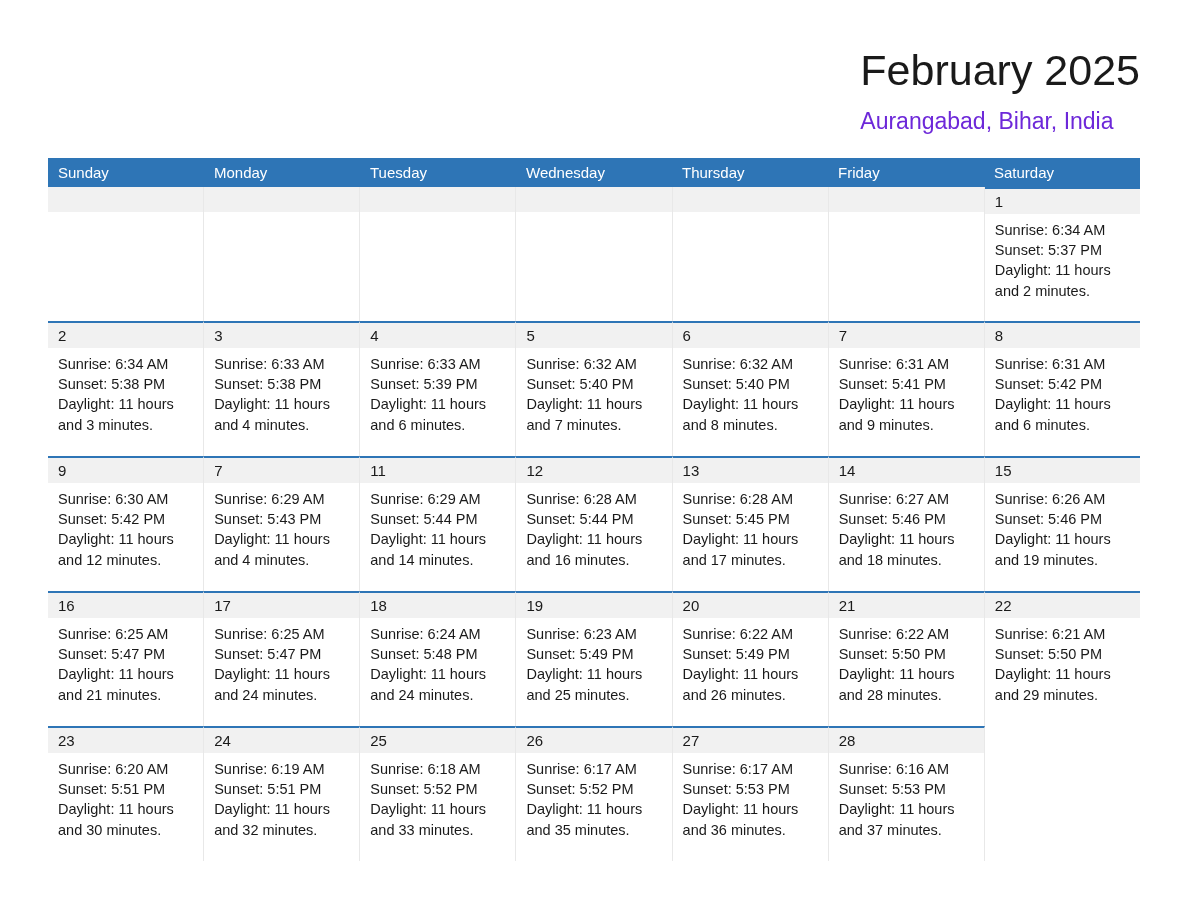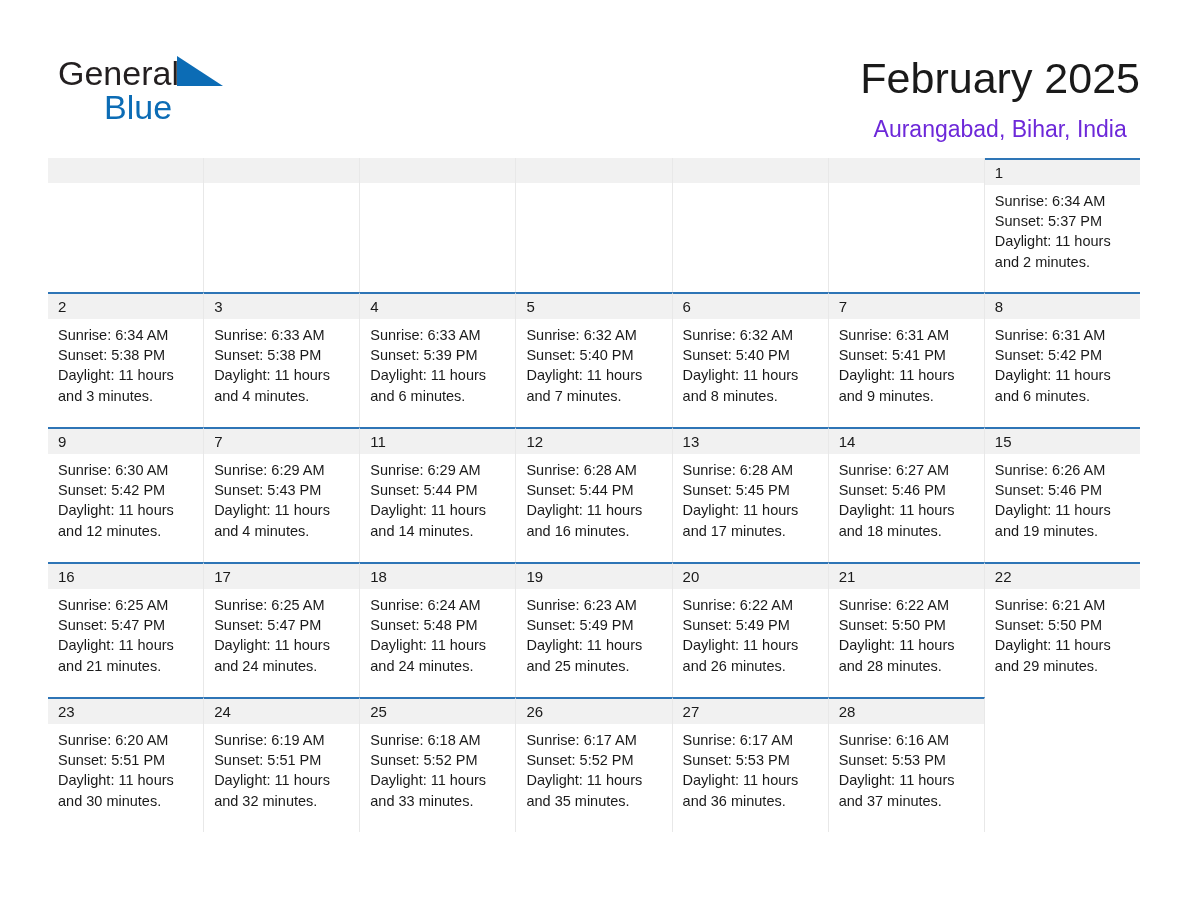--- a/index.html
+++ b/index.html
@@ -64,22 +64,22 @@
   }
   .brand-blue {
     font-size: 34px;
     color: #0c6cb5;
     font-weight: 400;
   }
 
   .title-wrap {
     position: absolute;
     right: 0px;
-    top: 8px;
-    text-align: center;
+    top: 0px;
+    text-align: left;
   }
   .cal-title {
     font-size: 43px;
     font-weight: 400;
     color: #1a1a1a;
     line-height: 52px;
     white-space: nowrap;
   }
   .cal-subtitle {
     font-size: 23px;
@@ -158,40 +158,39 @@
     white-space: nowrap;
   }
 </style>
 </head>
 <body>
 
 <div class="page">
 
   <div class="header">
 
-    <div class="brand">
-      <div class="brand-row1">
-        <span class="brand-general">General</span><span class="brand-tri"><svg width="46" height="30" viewBox="0 0 46 30">
-              <polygon points="0,0 46,30 0,30" fill="#0c6cb5"></polygon>
-            </svg></span>
-      </div>
-      <div class="brand-row2">
-        <span class="brand-blue">Blue</span>
-      </div>
-    </div>
 
     <div class="title-wrap">
       <div class="cal-title">February 2025</div>
       <div class="cal-subtitle">Aurangabad, Bihar, India</div>
     </div>
 
   </div>
 
   <div class="calendar">
 
+    <div class="weekdays">
+      <div class="weekday">Sunday</div>
+      <div class="weekday">Monday</div>
+      <div class="weekday">Tuesday</div>
+      <div class="weekday">Wednesday</div>
+      <div class="weekday">Thursday</div>
+      <div class="weekday">Friday</div>
+      <div class="weekday">Saturday</div>
+    </div>
 
     <div id="weeks-container">
         <div class="week week-1">
           <div class="cell blank-nofill">
             <div class="daynum-band"></div>
           </div>
           <div class="cell blank-nofill">
             <div class="daynum-band"></div>
           </div>
           <div class="cell blank-nofill">

